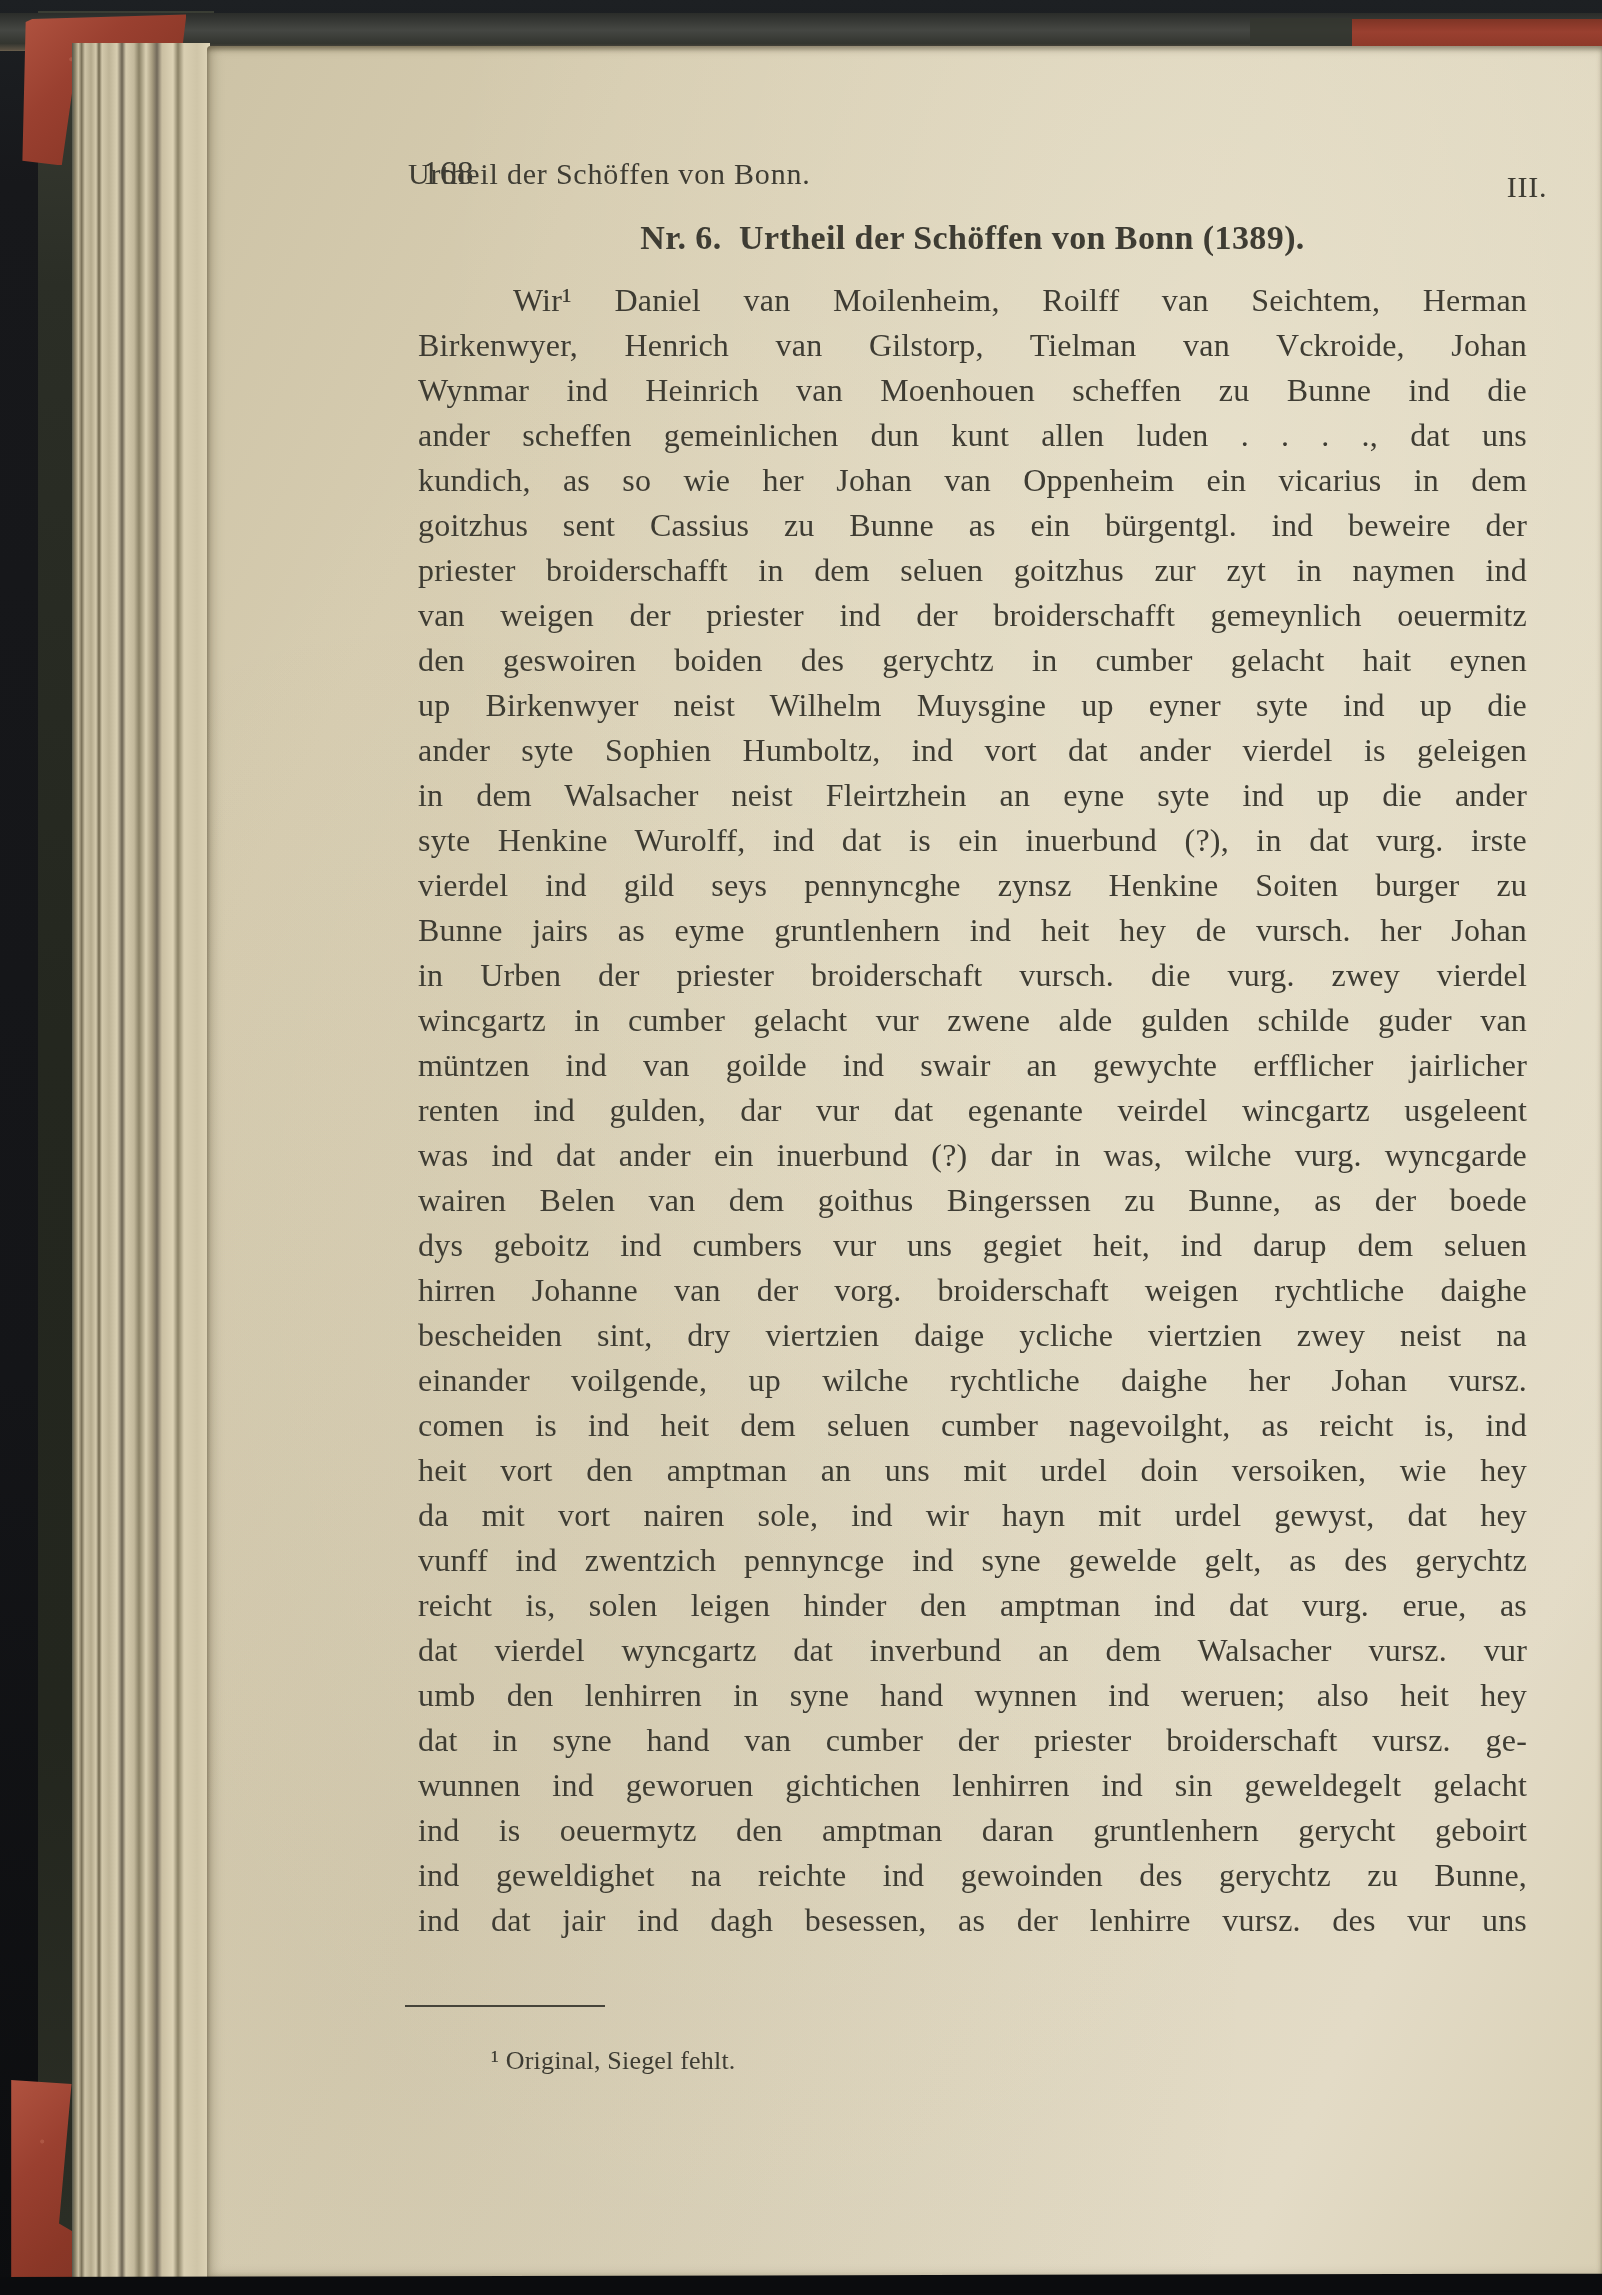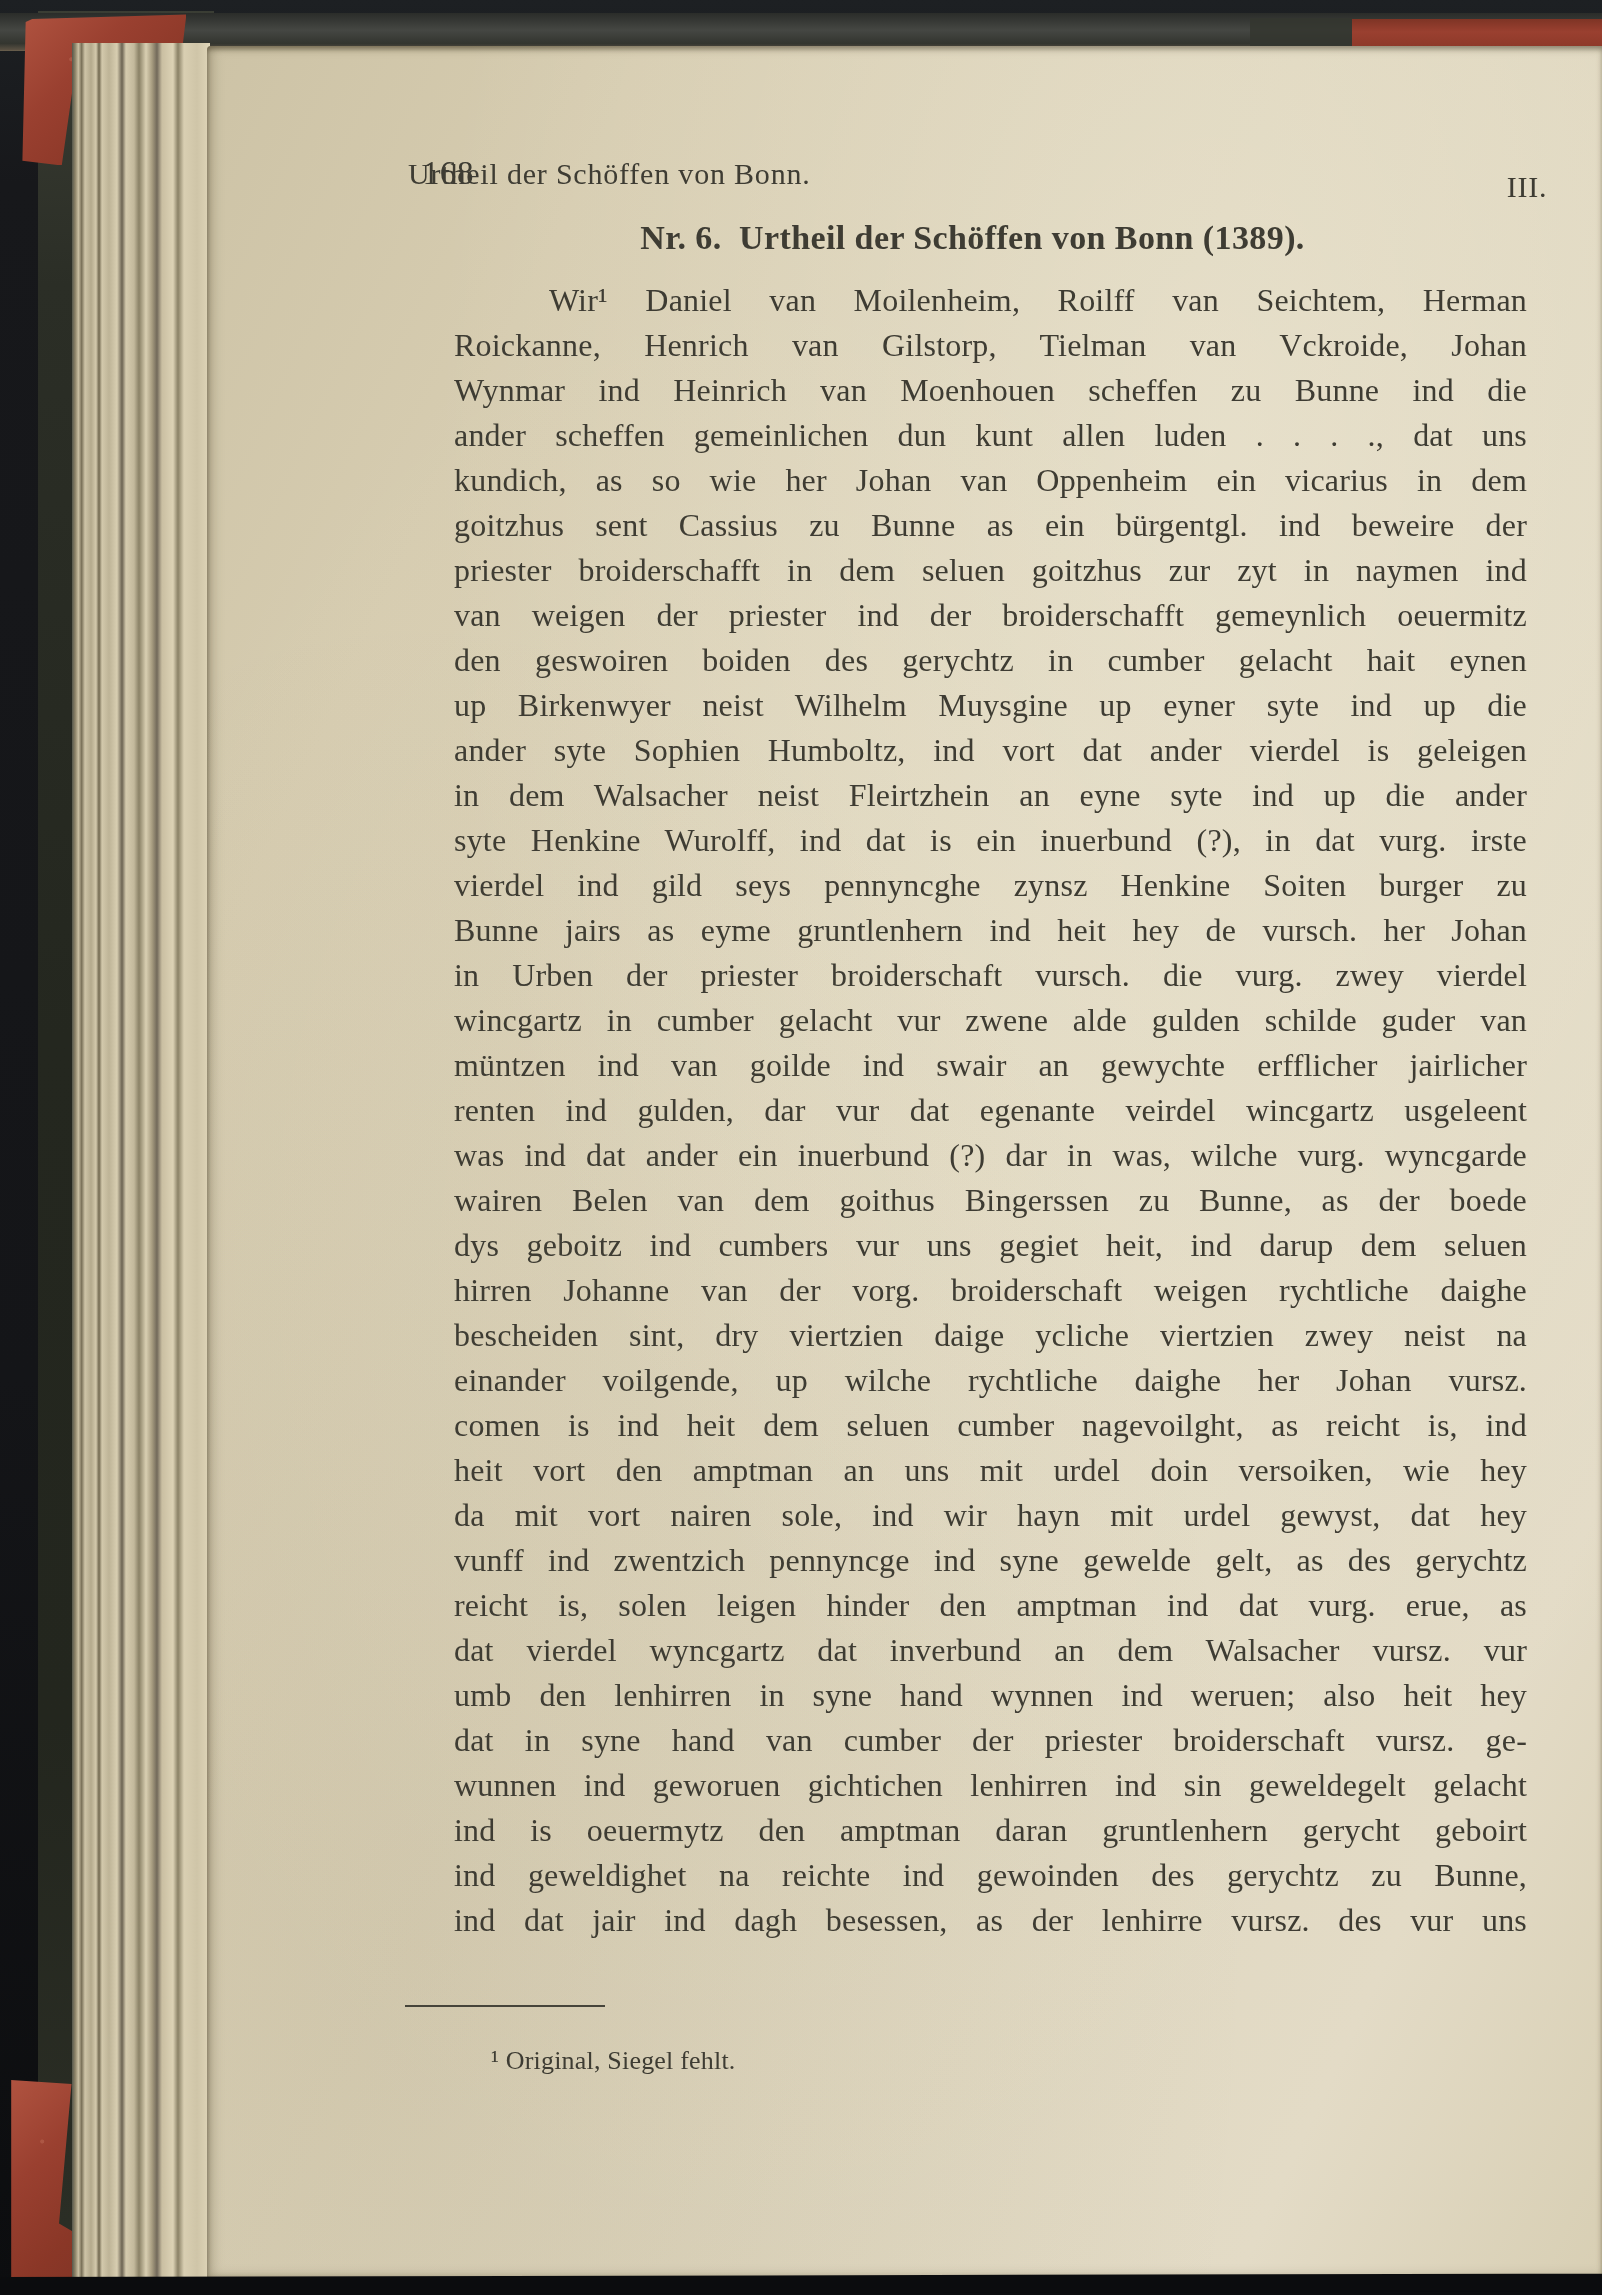--- a/index.html
+++ b/index.html
@@ -95,21 +95,21 @@
     position:absolute;left:211px;top:173px;width:1109px;
     text-align:center;font-weight:bold;font-size:34px;letter-spacing:0.4px;
   }
   .body-text{
     position:absolute;left:211px;top:232px;width:1109px;
     font-size:32px;letter-spacing:0.2px;word-spacing:1.6px;
   }
   .body-text .line{
     height:45px;line-height:45px;
     text-align:justify;text-align-last:justify;
-    white-space:normal;overflow:visible;margin-left:36px;
+    white-space:normal;overflow:visible;
   }
   .body-text .line.first{text-indent:95px;}
   .footnote-rule{
     position:absolute;left:198px;top:1959px;width:200px;height:2.4px;
     background:#46443a;
   }
   .footnote{
     position:absolute;left:284px;top:1997px;width:961px;
     font-size:26px;line-height:35px;letter-spacing:0.2px;
   }
@@ -135,21 +135,21 @@
     <div class="running-head">
       <span class="folio">168</span>
       <span class="running-title">Urtheil der Schöffen von Bonn.</span>
       <span class="numeral">III.</span>
     </div>
 
     <div class="doc-title">Nr. 6. Urtheil der Schöffen von Bonn (1389).</div>
 
     <div class="body-text">
         <div class="line first">Wir¹ Daniel van Moilenheim, Roilff van Seichtem, Herman</div>
-        <div class="line">Roickanne, Henrich van Gilstorp, Tielman van Vckroide, Johan</div>
+        <div class="line">Birkenwyer, Henrich van Gilstorp, Tielman van Vckroide, Johan</div>
         <div class="line">Wynmar ind Heinrich van Moenhouen scheffen zu Bunne ind die</div>
         <div class="line">ander scheffen gemeinlichen dun kunt allen luden . . . ., dat uns</div>
         <div class="line">kundich, as so wie her Johan van Oppenheim ein vicarius in dem</div>
         <div class="line">goitzhus sent Cassius zu Bunne as ein bürgentgl. ind beweire der</div>
         <div class="line">priester broiderschafft in dem seluen goitzhus zur zyt in naymen ind</div>
         <div class="line">van weigen der priester ind der broiderschafft gemeynlich oeuermitz</div>
         <div class="line">den geswoiren boiden des gerychtz in cumber gelacht hait eynen</div>
         <div class="line">up Birkenwyer neist Wilhelm Muysgine up eyner syte ind up die</div>
         <div class="line">ander syte Sophien Humboltz, ind vort dat ander vierdel is geleigen</div>
         <div class="line">in dem Walsacher neist Fleirtzhein an eyne syte ind up die ander</div>

